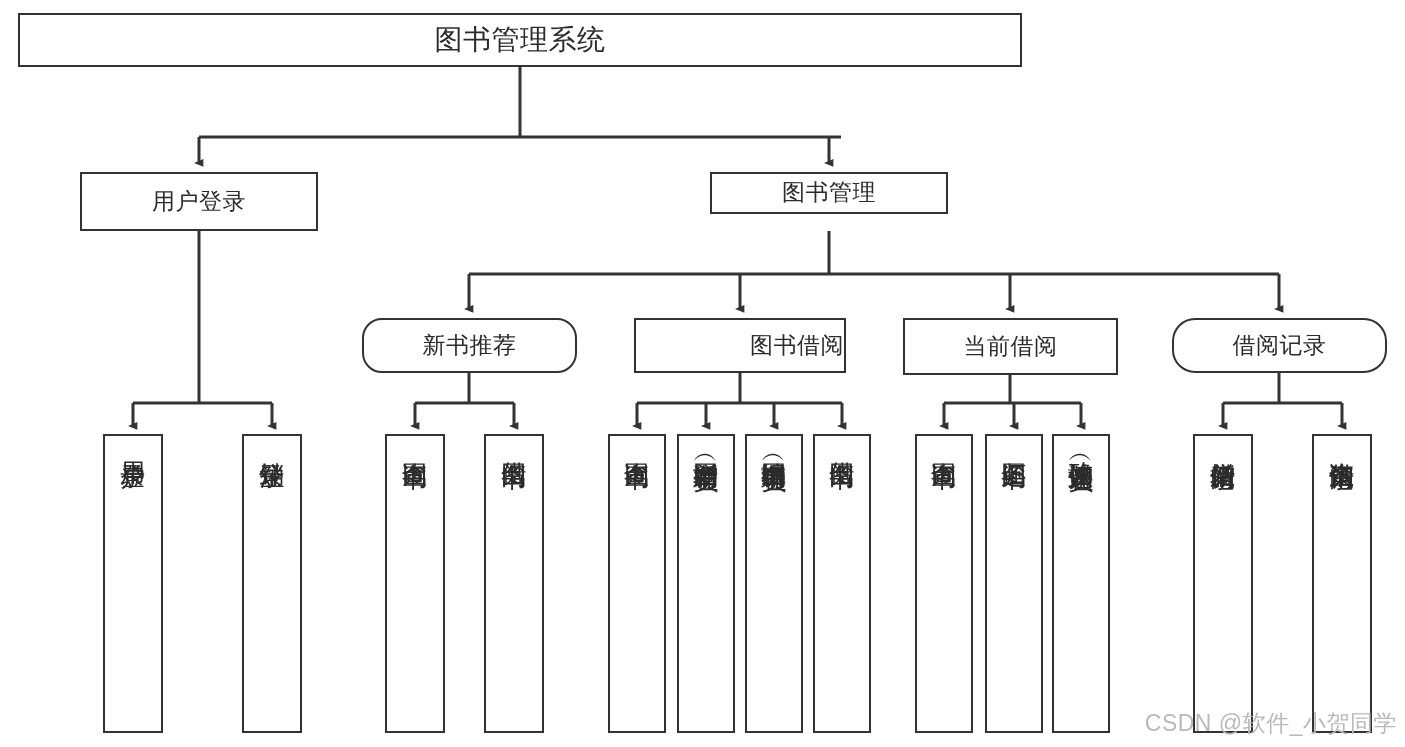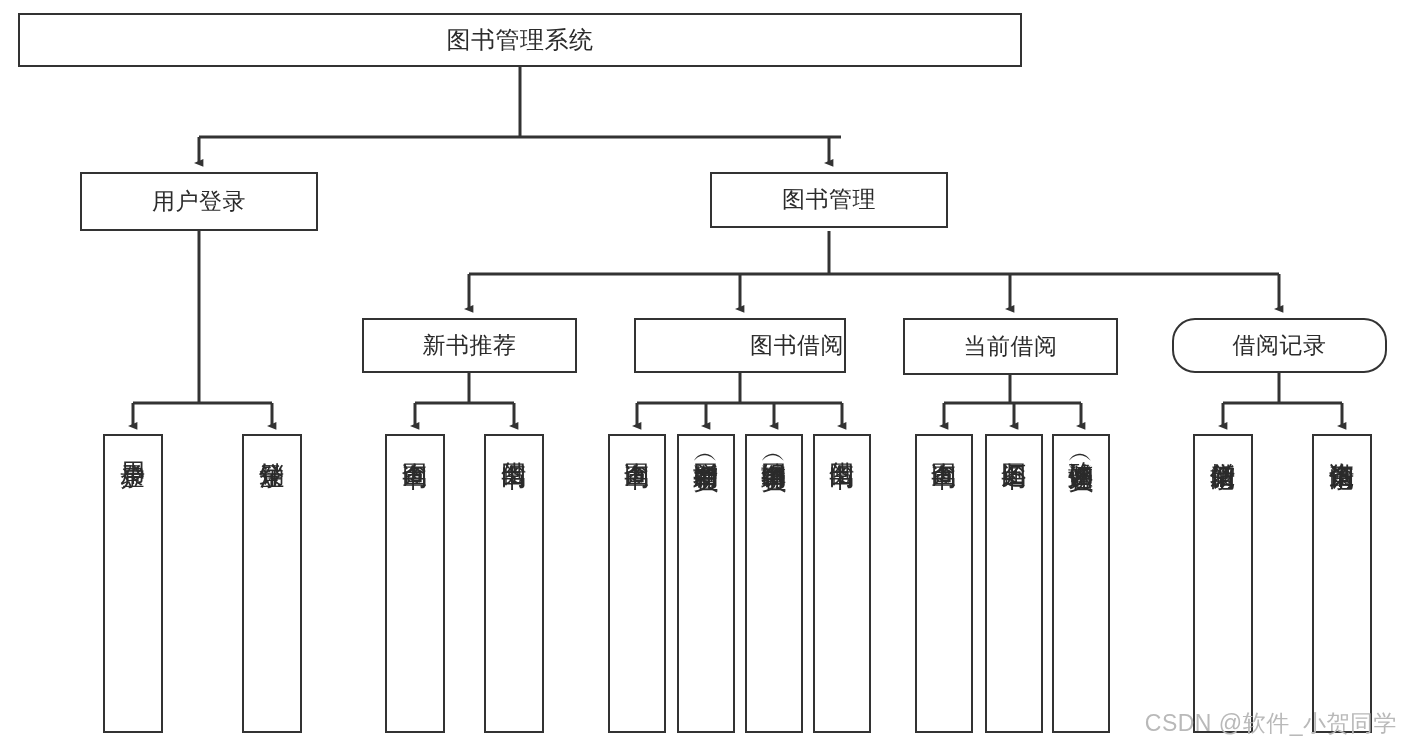--- a/index.html
+++ b/index.html
@@ -40,21 +40,21 @@
     display: block;
     text-align: center;
     line-height: 1.18;
     letter-spacing: 0.5px;
   }
   .node.horiz .label {
     font-size: 23px;
     white-space: nowrap;
   }
   .node.root .label {
-    font-size: 24px;
+    font-size: 28px;
   }
   .node.leaf {
     align-items: flex-start;
     justify-content: center;
     padding-top: 6px;
   }
   .node.leaf .label {
     writing-mode: vertical-rl;
     text-orientation: upright;
     font-size: 25px;
@@ -131,25 +131,25 @@
     </g>
   </svg>
 
   <div class="node root horiz" style="left:18px; top:13px; width:1004px; height:54px;">
     <span class="label">图书管理系统</span>
   </div>
 
   <div class="node horiz" style="left:80px; top:172px; width:238px; height:59px;">
     <span class="label">用户登录</span>
   </div>
-  <div class="node horiz" style="left:710px; top:172px; width:238px; height:56px;">
+  <div class="node horiz" style="left:710px; top:172px; width:238px; height:42px;">
     <span class="label">图书管理</span>
   </div>
 
-  <div class="node horiz" style="left:362px; top:318px; width:215px; height:55px;">
+  <div class="node horiz" style="left:362px; top:318px; width:215px; height:55px;border-radius:20px;">
     <span class="label">新书推荐</span>
   </div>
   <div class="node horiz" style="left:634px; top:318px; width:212px; height:55px;justify-content:flex-end;">
     <span class="label">图书借阅</span>
   </div>
   <div class="node horiz" style="left:903px; top:318px; width:215px; height:57px;">
     <span class="label">当前借阅</span>
   </div>
   <div class="node horiz" style="left:1172px; top:318px; width:215px; height:55px;border-radius:23px;">
     <span class="label">借阅记录</span>

